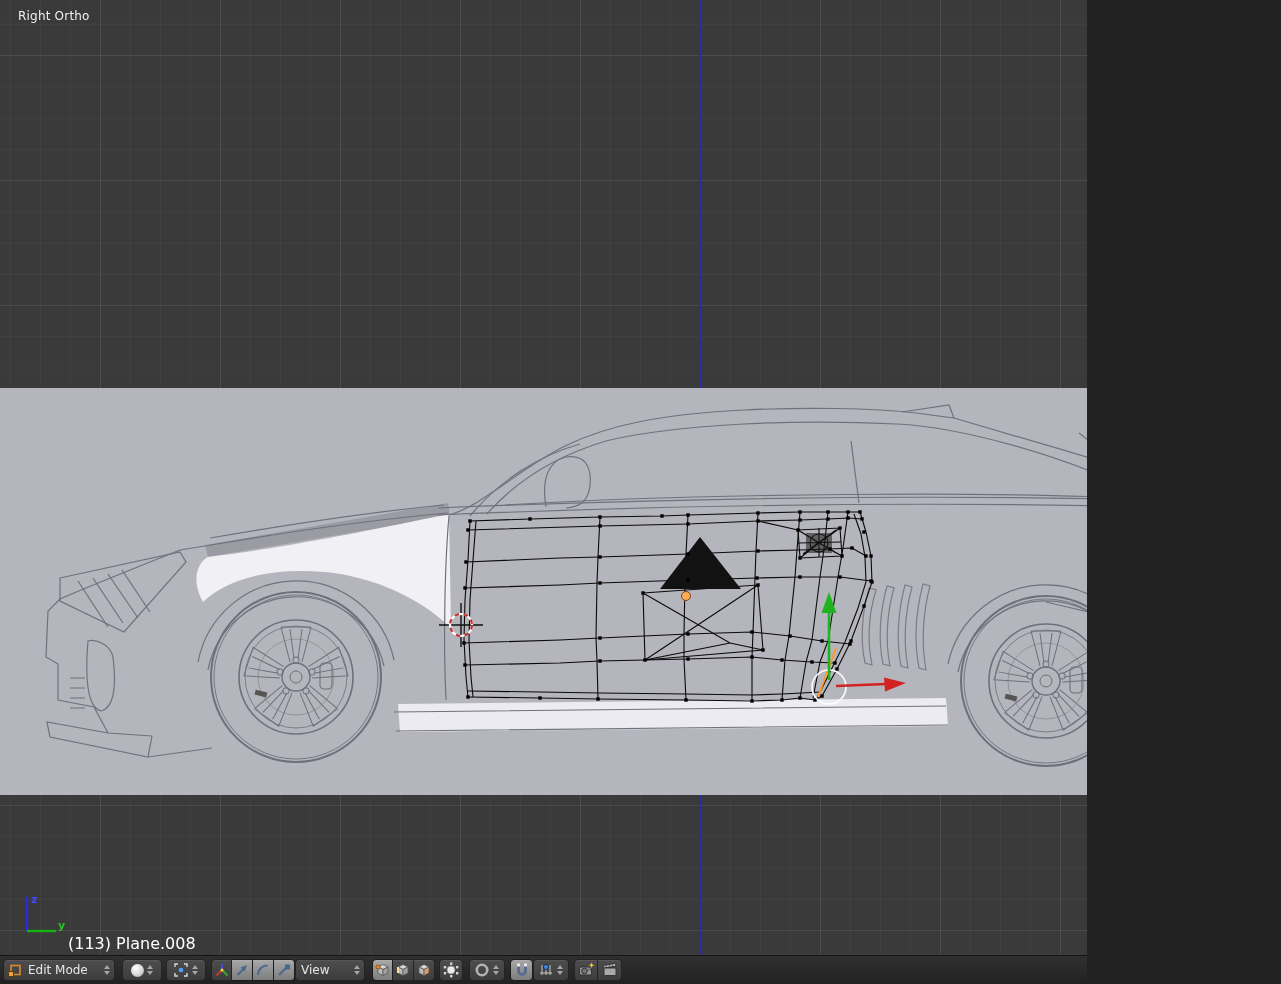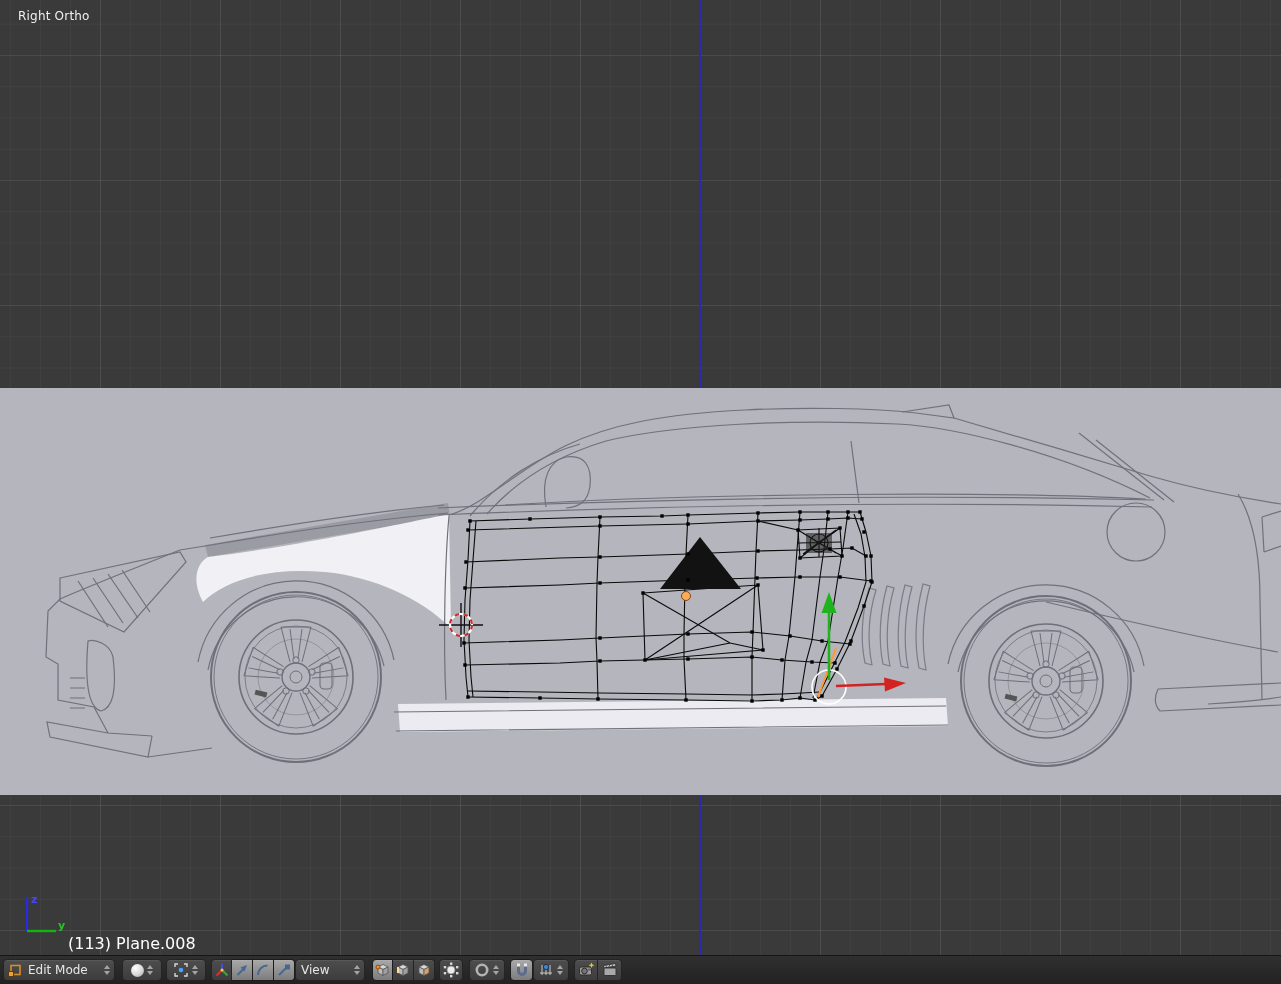--- a/index.html
+++ b/index.html
@@ -1,16 +1,16 @@
 <!DOCTYPE html>
 <html><head>
 <meta charset="utf-8">
 <style>
   html,body{margin:0;padding:0;background:#222;}
-  .stage{position:relative;width:1281px;height:984px;overflow:hidden;
+  .stage{position:relative;width:1087px;height:984px;overflow:hidden;
          font-family:"DejaVu Sans",sans-serif;background:#737373;}
   
   .viewport{position:absolute;left:0;top:0;width:1281px;height:955px;
     background-color:#3a3a3a;
     background-image:
       linear-gradient(to right, rgba(255,255,255,.030) 1px, transparent 1px),
       linear-gradient(to bottom, rgba(255,255,255,.030) 1px, transparent 1px),
       linear-gradient(to right, rgba(255,255,255,.065) 1px, transparent 1px),
       linear-gradient(to bottom, rgba(255,255,255,.055) 1px, transparent 1px);
     background-size:30px 30px,31.25px 31.25px,120px 120px,125px 125px;

